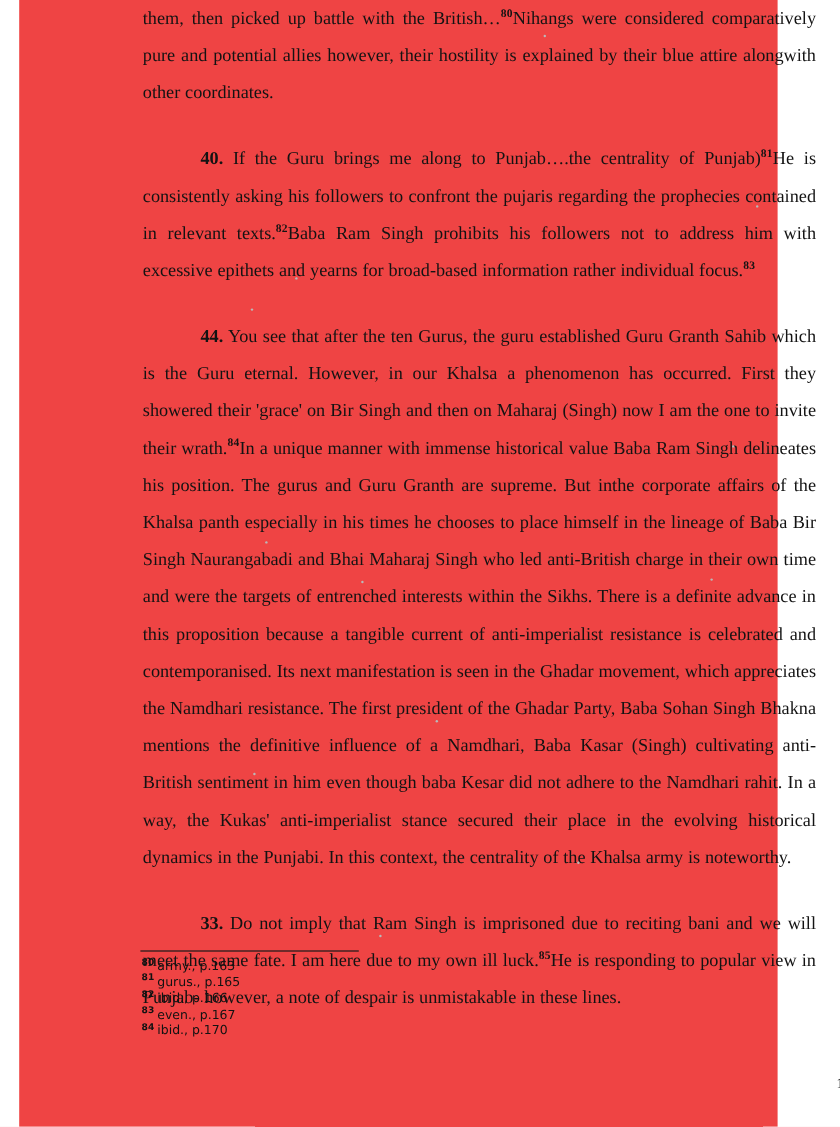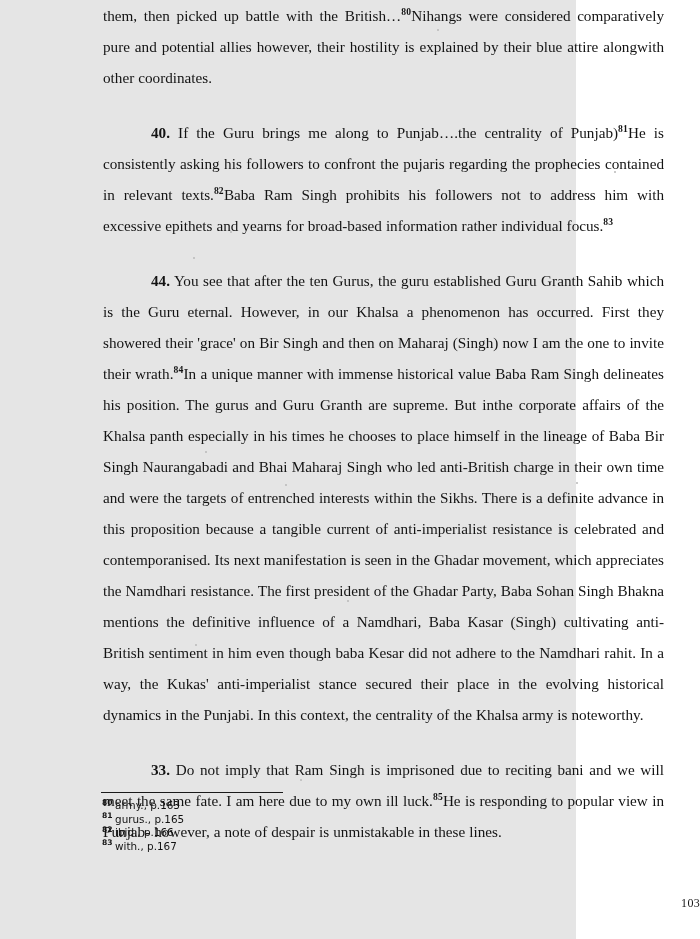--- a/index.html
+++ b/index.html
@@ -11,24 +11,24 @@
     width: 700px;
     height: 939px;
     position: relative;
     overflow: hidden;
     font-family: "Liberation Serif", "DejaVu Serif", serif;
     color: #141414;
   }
 
   #page {
     position: absolute;
-    left: 0; top: 0;
-    width: 576px;
+    left: 16px; top: 0;
+    width: 632px;
     height: 939px;
-    background: #e5e5e5;
+    background: #ef4444;
   }
 
   .text-block {
     position: absolute;
     left: 103px;
     top: 0px;
     width: 561px;
   }
 
   p.para {
@@ -136,21 +136,22 @@
       <p class="para indent"><span class="num">33.</span> Do not imply that Ram Singh is imprisoned due to reciting bani and we will meet the same fate. I am here due to my own ill luck.<sup class="fn">85</sup>He is responding to popular view in Punjab- however, a note of despair is unmistakable in these lines.</p>
     </div>
 
   <div id="footnotes">
     <div id="fn-rule"></div>
     <ul class="fn-list" id="fn-list">
 
     <li class="fn-item"><span class="fn-mark">80</span><span>army., p.163</span></li>
         <li class="fn-item"><span class="fn-mark">81</span><span>gurus., p.165</span></li>
         <li class="fn-item"><span class="fn-mark">82</span><span>ibid., p.166</span></li>
-        <li class="fn-item"><span class="fn-mark">83</span><span>with., p.167</span></li>
+        <li class="fn-item"><span class="fn-mark">83</span><span>even., p.167</span></li>
+        <li class="fn-item"><span class="fn-mark">84</span><span>ibid., p.170</span></li>
       </ul>
   </div>
 
   <div id="page-number">103</div>
 
   <div class="speck" style="left:437px; top:29px;"></div>
   <div class="speck" style="left:614px; top:171px;"></div>
   <div class="speck" style="left:230px; top:231px;"></div>
   <div class="speck" style="left:193px; top:257px;"></div>
   <div class="speck" style="left:594px; top:371px;"></div>

